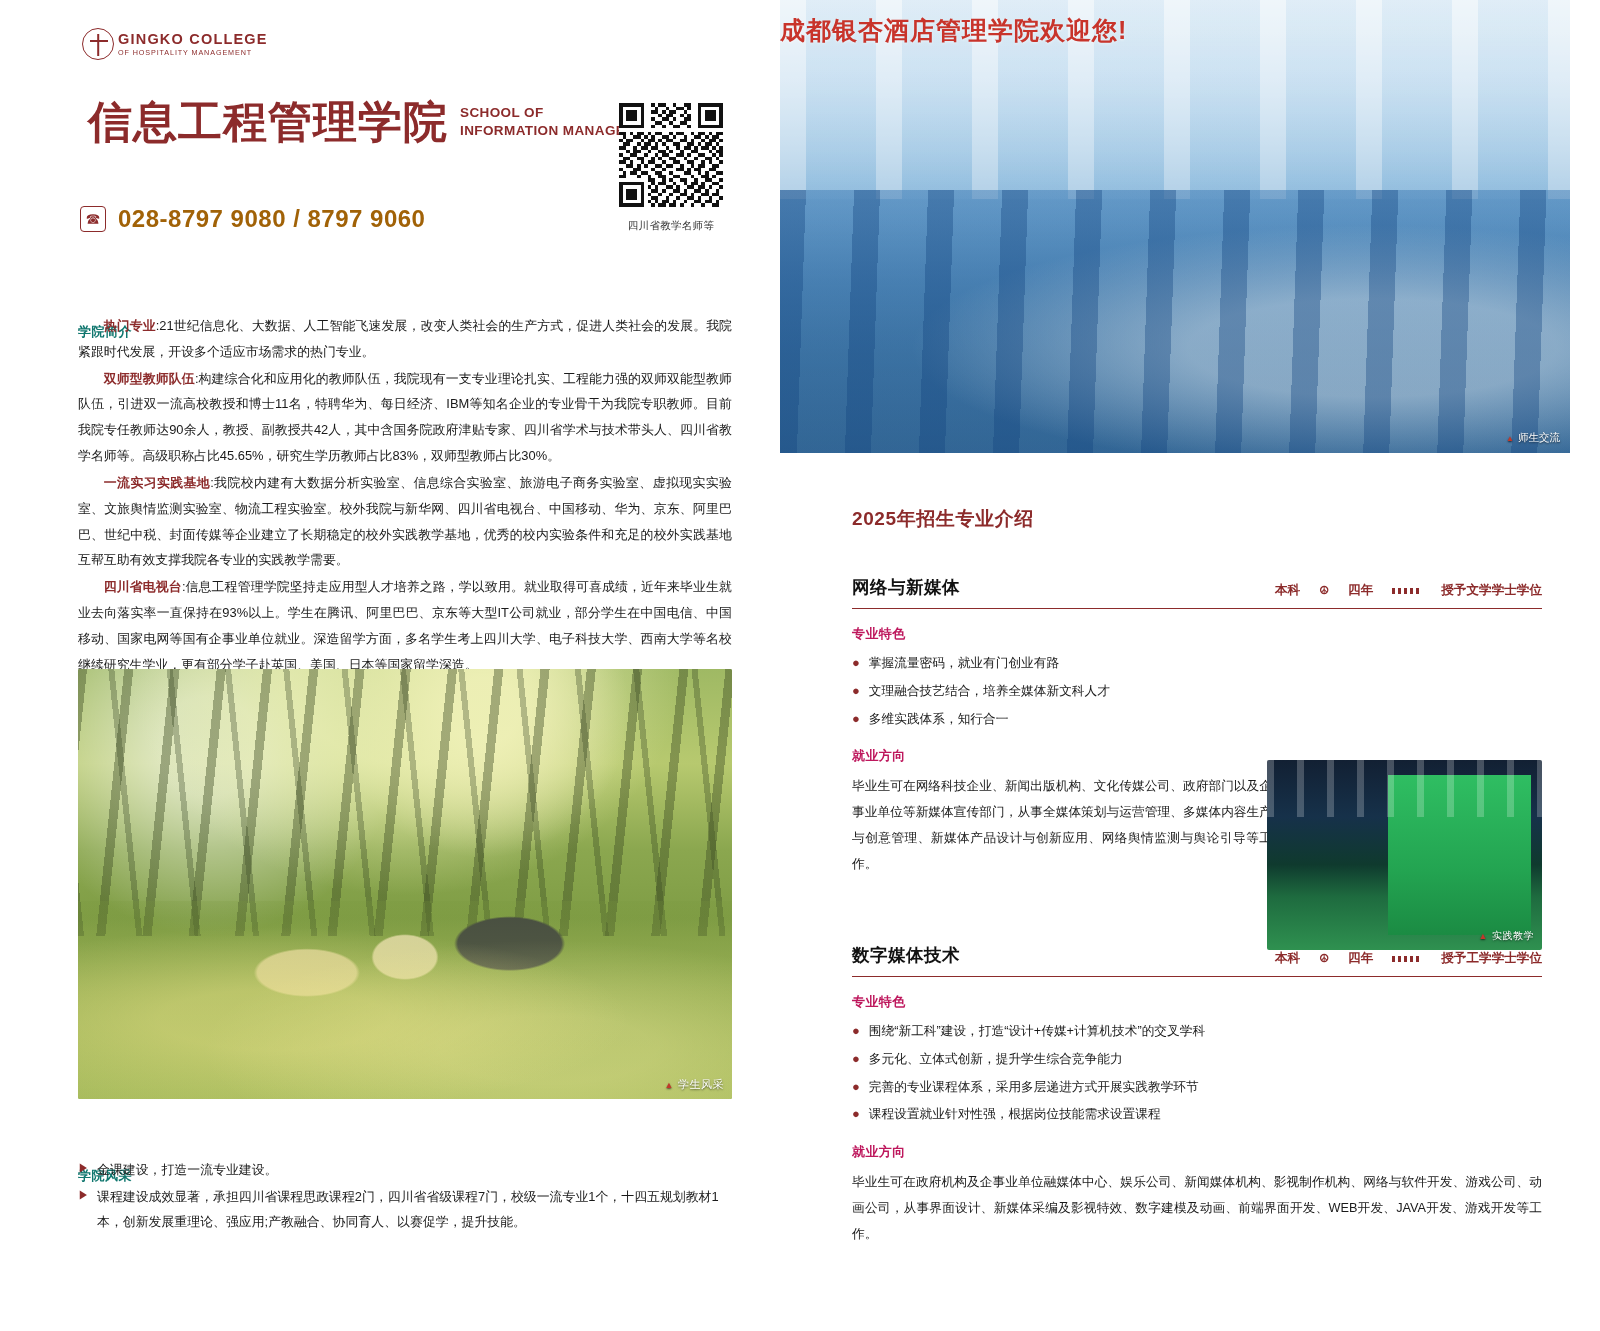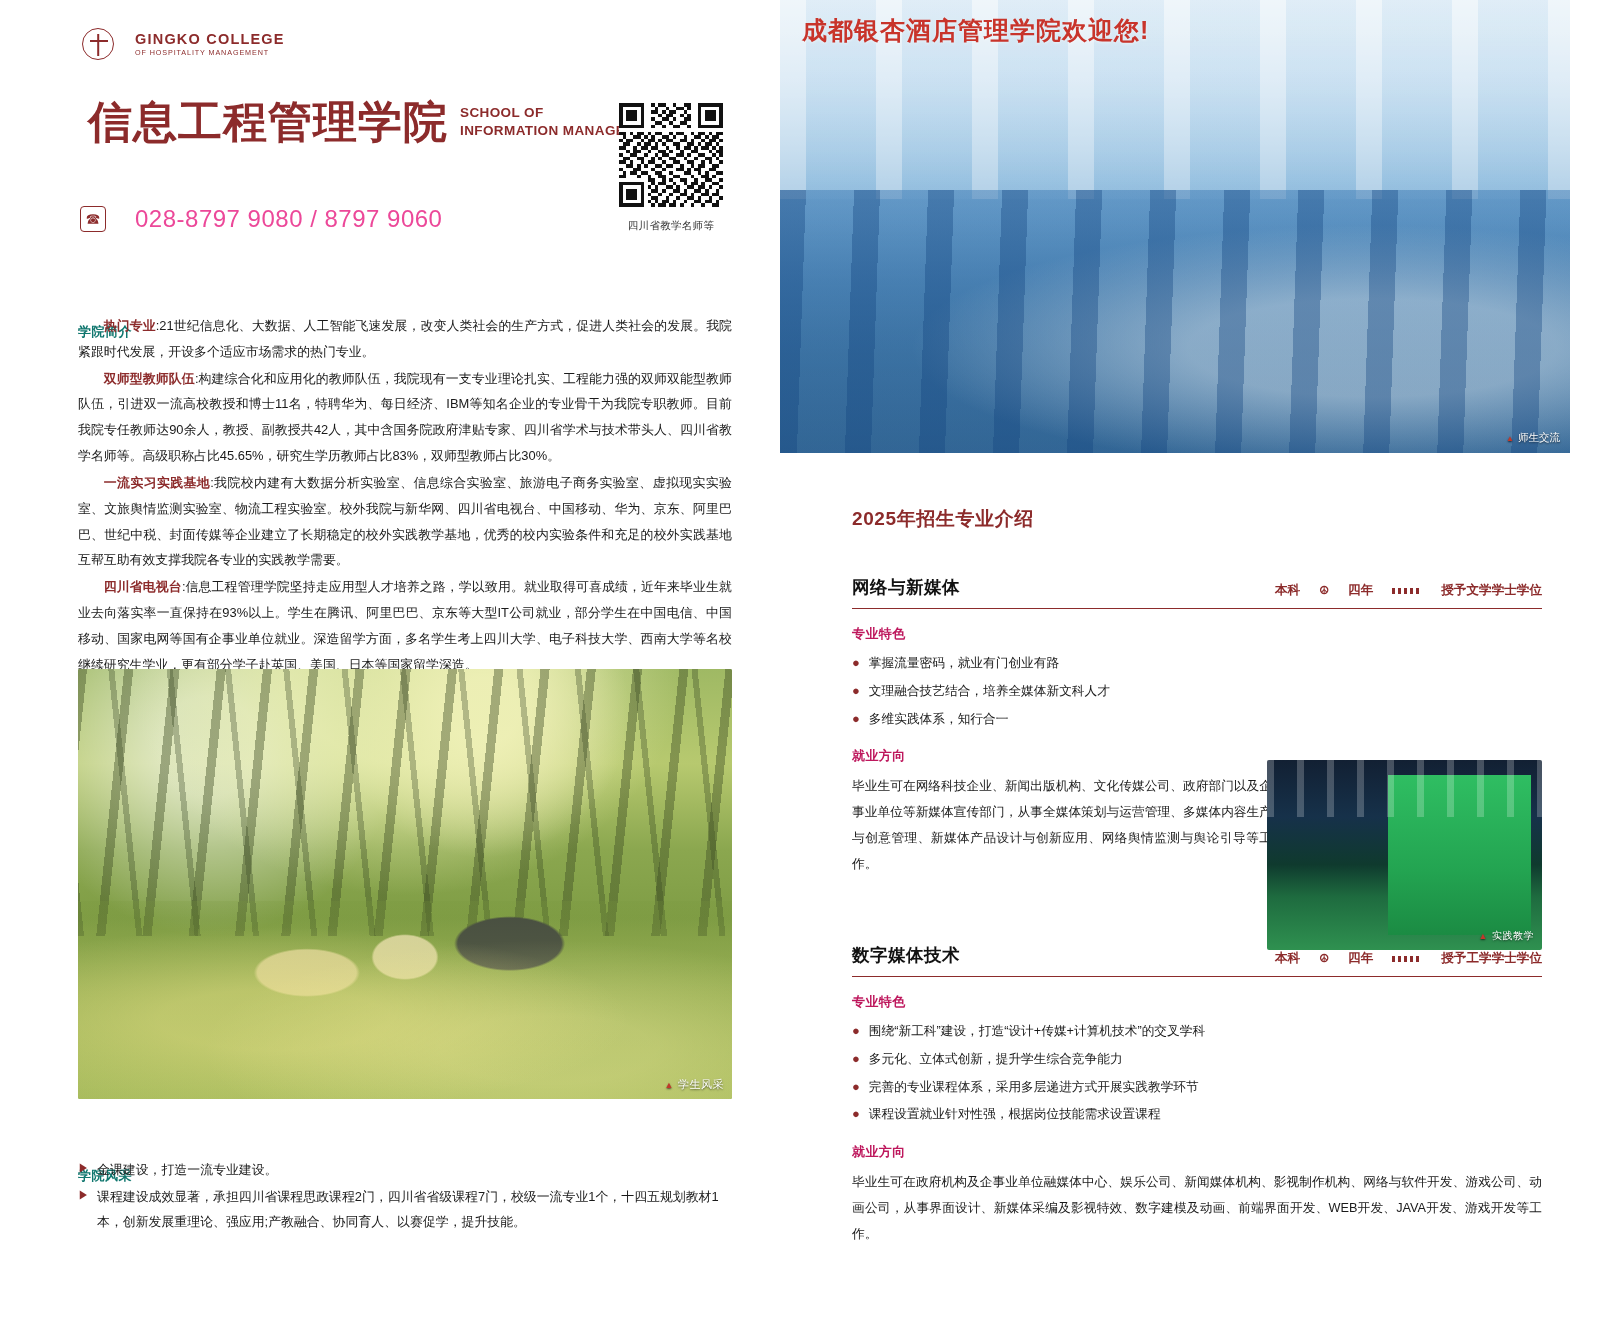--- a/index.html
+++ b/index.html
@@ -9,34 +9,34 @@
     font-family:"Liberation Sans", sans-serif;
     color:#1a1a1a;
     overflow:hidden;
     position:relative;
   }
   .page{position:relative;width:1600px;height:1331px;display:flex;}
   .left-col{width:780px;height:1331px;position:relative;padding:0;box-sizing:border-box;}
   .right-col{width:820px;height:1331px;position:relative;background:#fff;}
 
   
-  .logo-wrap{position:absolute;left:82px;top:28px;display:flex;align-items:center;gap:21px;}
+  .logo-wrap{position:absolute;left:82px;top:28px;display:flex;align-items:center;gap:4px;}
   .logo-mark{width:32px;height:32px;border:1.6px solid #8c2b2b;border-radius:50%;position:relative;box-sizing:border-box;}
   .logo-mark:before{content:"";position:absolute;left:50%;top:5px;width:1.6px;height:22px;background:#8c2b2b;transform:translateX(-50%);}
   .logo-mark:after{content:"";position:absolute;left:7px;top:11px;width:18px;height:1.6px;background:#8c2b2b;}
   .logo-text-main{font-size:14.5px;letter-spacing:1.2px;color:#8c2b2b;font-weight:700;line-height:1.15;}
   .logo-text-sub{font-size:7.2px;letter-spacing:0.9px;color:#8c2b2b;line-height:1.3;}
 
   .title-row{position:absolute;left:88px;top:100px;display:flex;align-items:flex-end;gap:12px;}
   .title-cn{font-size:44px;font-weight:700;color:#8c2b2b;letter-spacing:1px;line-height:1;}
   .title-en{font-size:13.5px;font-weight:700;color:#8c2b2b;line-height:1.35;letter-spacing:0.4px;padding-bottom:4px;}
 
   .phone-row{position:absolute;left:80px;top:205px;display:flex;align-items:center;gap:12px;}
   .phone-icon{width:26px;height:26px;border:1.8px solid #8c2b2b;border-radius:4px;display:flex;align-items:center;justify-content:center;color:#8c2b2b;font-size:15px;box-sizing:border-box;}
-  .phone-num{font-size:24px;font-weight:400;color:#ec4899;letter-spacing:0.5px;margin-left:17px;}
+  .phone-num{font-size:24px;font-weight:700;color:#a16207;letter-spacing:0.5px;}
 
   .qr-wrap{position:absolute;left:612px;top:103px;width:118px;text-align:center;}
   .qr-img{width:104px;height:104px;margin:0 auto;}
   .qr-cap{font-size:10.5px;color:#333;margin-top:8px;letter-spacing:0.3px;}
 
   .sec-head{font-size:13px;font-weight:700;color:#0f766e;letter-spacing:0.5px;margin-top:40px;}
   .l-sec1{position:absolute;left:78px;top:283px;}
 
   .body-block{position:absolute;left:78px;top:313px;width:654px;}
   .para{font-size:12.9px;line-height:2.0;color:#1a1a1a;text-align:justify;text-indent:2em;margin:0 0 1px 0;}
@@ -46,21 +46,21 @@
   .ph-cap{position:absolute;right:8px;bottom:7px;color:#fff;font-size:11px;letter-spacing:.5px;display:flex;align-items:center;gap:4px;text-shadow:0 1px 2px rgba(0,0,0,.6);}
   .ph-cap .tri{color:#c0392b;font-size:9px;}
 
   .l-sec2{position:absolute;left:78px;top:1127px;}
   .bullets{position:absolute;left:78px;top:1157px;width:660px;}
   .bullet{display:flex;gap:8px;font-size:12.9px;line-height:1.95;margin-bottom:2px;}
   .bullet .mk{color:#8c2b2b;font-size:11px;line-height:2.1;}
 
   
   .hero{position:absolute;left:0;top:0;width:790px;height:453px;overflow:hidden;}
-  .hero-banner{position:absolute;left:0;top:14px;width:100%;text-align:left;padding-left:22px;box-sizing:border-box;
+  .hero-banner{position:absolute;left:0;top:14px;width:100%;text-align:left;box-sizing:border-box;
     font-size:25px;font-weight:700;color:#c8342b;letter-spacing:1px;z-index:3;text-shadow:0 1px 3px rgba(255,255,255,.55);}
   .hero-cap{position:absolute;right:10px;bottom:8px;color:#fff;font-size:10.5px;display:flex;align-items:center;gap:4px;z-index:3;text-shadow:0 1px 2px rgba(0,0,0,.7);}
   .hero-cap .tri{color:#c0392b;font-size:8px;}
 
   .r-head{position:absolute;left:72px;top:506px;font-size:19px;font-weight:700;color:#8c2b2b;letter-spacing:.6px;}
 
   .major{position:absolute;left:72px;width:690px;}
   .major-title-row{display:flex;align-items:flex-end;justify-content:space-between;border-bottom:1.6px solid #8c2b2b;padding-bottom:9px;}
   .major-name{font-size:17.5px;font-weight:700;color:#111;letter-spacing:.5px;}
   .major-meta{display:flex;align-items:center;gap:19px;font-size:12.6px;color:#8c2b2b;font-weight:700;}

